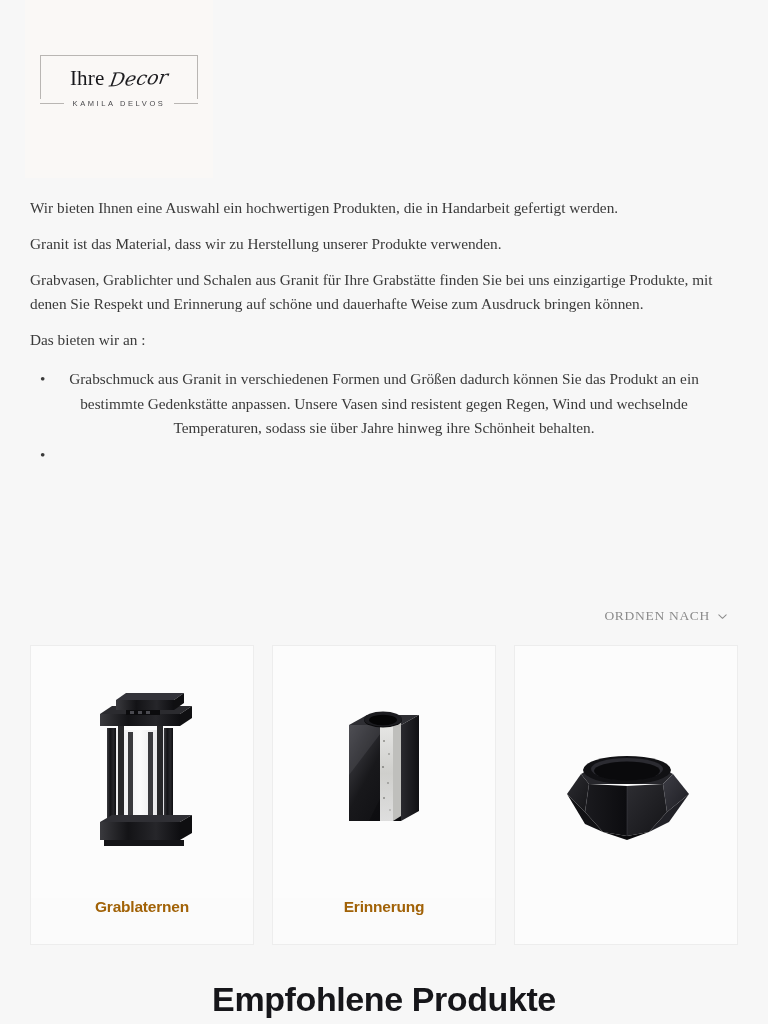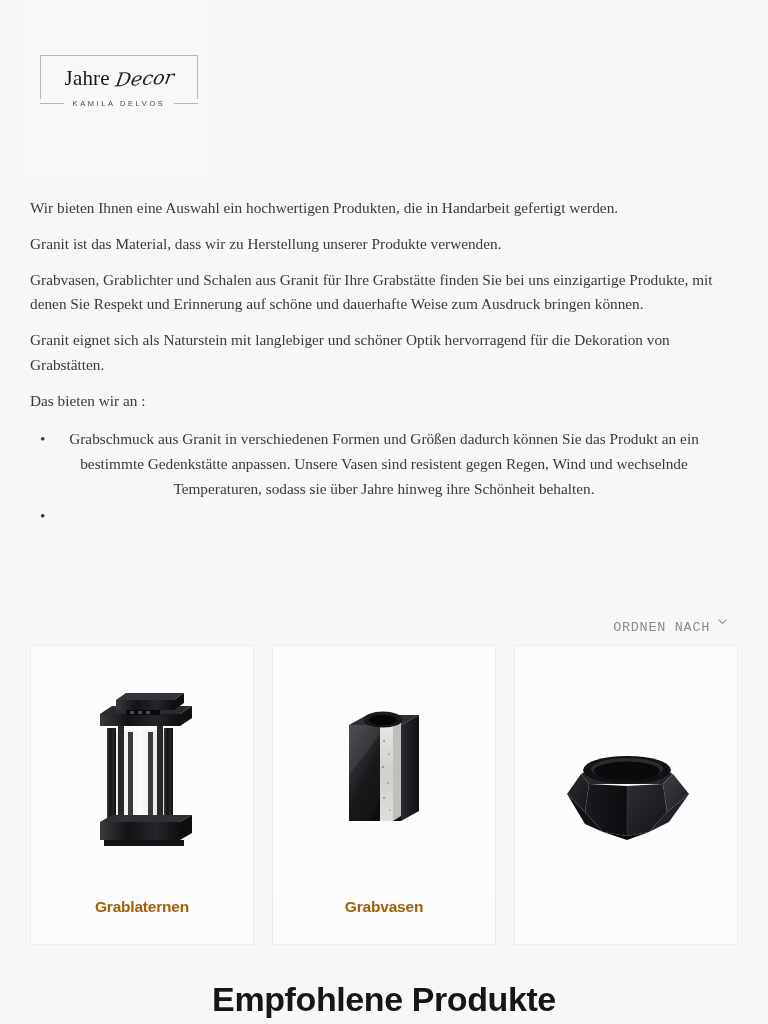--- a/index.html
+++ b/index.html
@@ -166,25 +166,24 @@
   }
 
   .sort-control {
     display: flex;
     align-items: center;
     gap: 7px;
     cursor: pointer;
   }
 
   .sort-label {
-    font-family: Liberation Mono, monospace;
+    font-family: Liberation Serif, serif;
     font-size: 13.5px;
     letter-spacing: 0.7px;
     color: #8b8b8b;
-    margin-top: 12px;
   }
 
   .chev {
     width: 11px;
     height: 11px;
     display: block;
   }
 
   
   .cards {
@@ -240,36 +239,35 @@
   }
 </style>
 </head>
 <body>
 
 <div class="page">
 
   <div class="logo-block">
     <div class="logo-frame">
       <div class="logo-words">
-        <span class="logo-grab">Jahre</span>
+        <span class="logo-grab">Ihre</span>
         <span class="logo-decor">Decor</span>
       </div>
       <div class="logo-sub">
         <span class="rule"></span>
         <span class="logo-sub-text">KAMILA DELVOS</span>
         <span class="rule"></span>
       </div>
     </div>
   </div>
 
   <div class="intro">
     <p>Wir bieten Ihnen eine Auswahl ein hochwertigen Produkten, die in Handarbeit gefertigt werden.</p>
     <p>Granit ist das Material, dass wir zu Herstellung unserer Produkte verwenden.</p>
     <p>Grabvasen, Grablichter und Schalen aus Granit für Ihre Grabstätte finden Sie bei uns einzigartige Produkte, mit denen Sie Respekt und Erinnerung auf schöne und dauerhafte Weise zum Ausdruck bringen können.</p>
-    <p>Granit eignet sich als Naturstein mit langlebiger und schöner Optik hervorragend für die Dekoration von Grabstätten.</p>
     <p>Das bieten wir an :</p>
 
     <ul>
       <li>
         <span class="bullet">•</span>
         <span>Grabschmuck aus Granit in verschiedenen Formen und Größen dadurch können Sie das Produkt an ein bestimmte Gedenkstätte anpassen. Unsere Vasen sind resistent gegen Regen, Wind und wechselnde Temperaturen, sodass sie über Jahre hinweg ihre Schönheit behalten.</span>
       </li>
       <li>
         <span class="bullet">•</span>
       </li>
@@ -375,21 +373,21 @@
           <circle cx="54" cy="70" r="1.1" fill="#868682"></circle>
           <circle cx="59" cy="86" r="0.9" fill="#93938f"></circle>
           <circle cx="55" cy="101" r="1" fill="#8b8b87"></circle>
           <circle cx="61" cy="113" r="0.8" fill="#979793"></circle>
 
           <ellipse cx="54" cy="23" rx="19" ry="7.5" fill="#0a0a0c"></ellipse>
           <ellipse cx="54" cy="22" rx="19" ry="7.5" fill="#1c1c20"></ellipse>
           <ellipse cx="54" cy="23" rx="14" ry="5.2" fill="#050506"></ellipse>
         </svg>
       </div>
-      <div class="card-title">Grabvasen</div>
+      <div class="card-title">Erinnerung</div>
     </div>
 
     <div class="card">
       <div class="card-media">
         <svg width="150" height="110" viewBox="0 0 150 110" aria-hidden="true">
           <defs>
             <linearGradient id="bfacetA" x1="0" y1="0" x2="1" y2="1">
               <stop offset="0%" stop-color="#2d2d32"></stop>
               <stop offset="100%" stop-color="#141417"></stop>
             </linearGradient>

